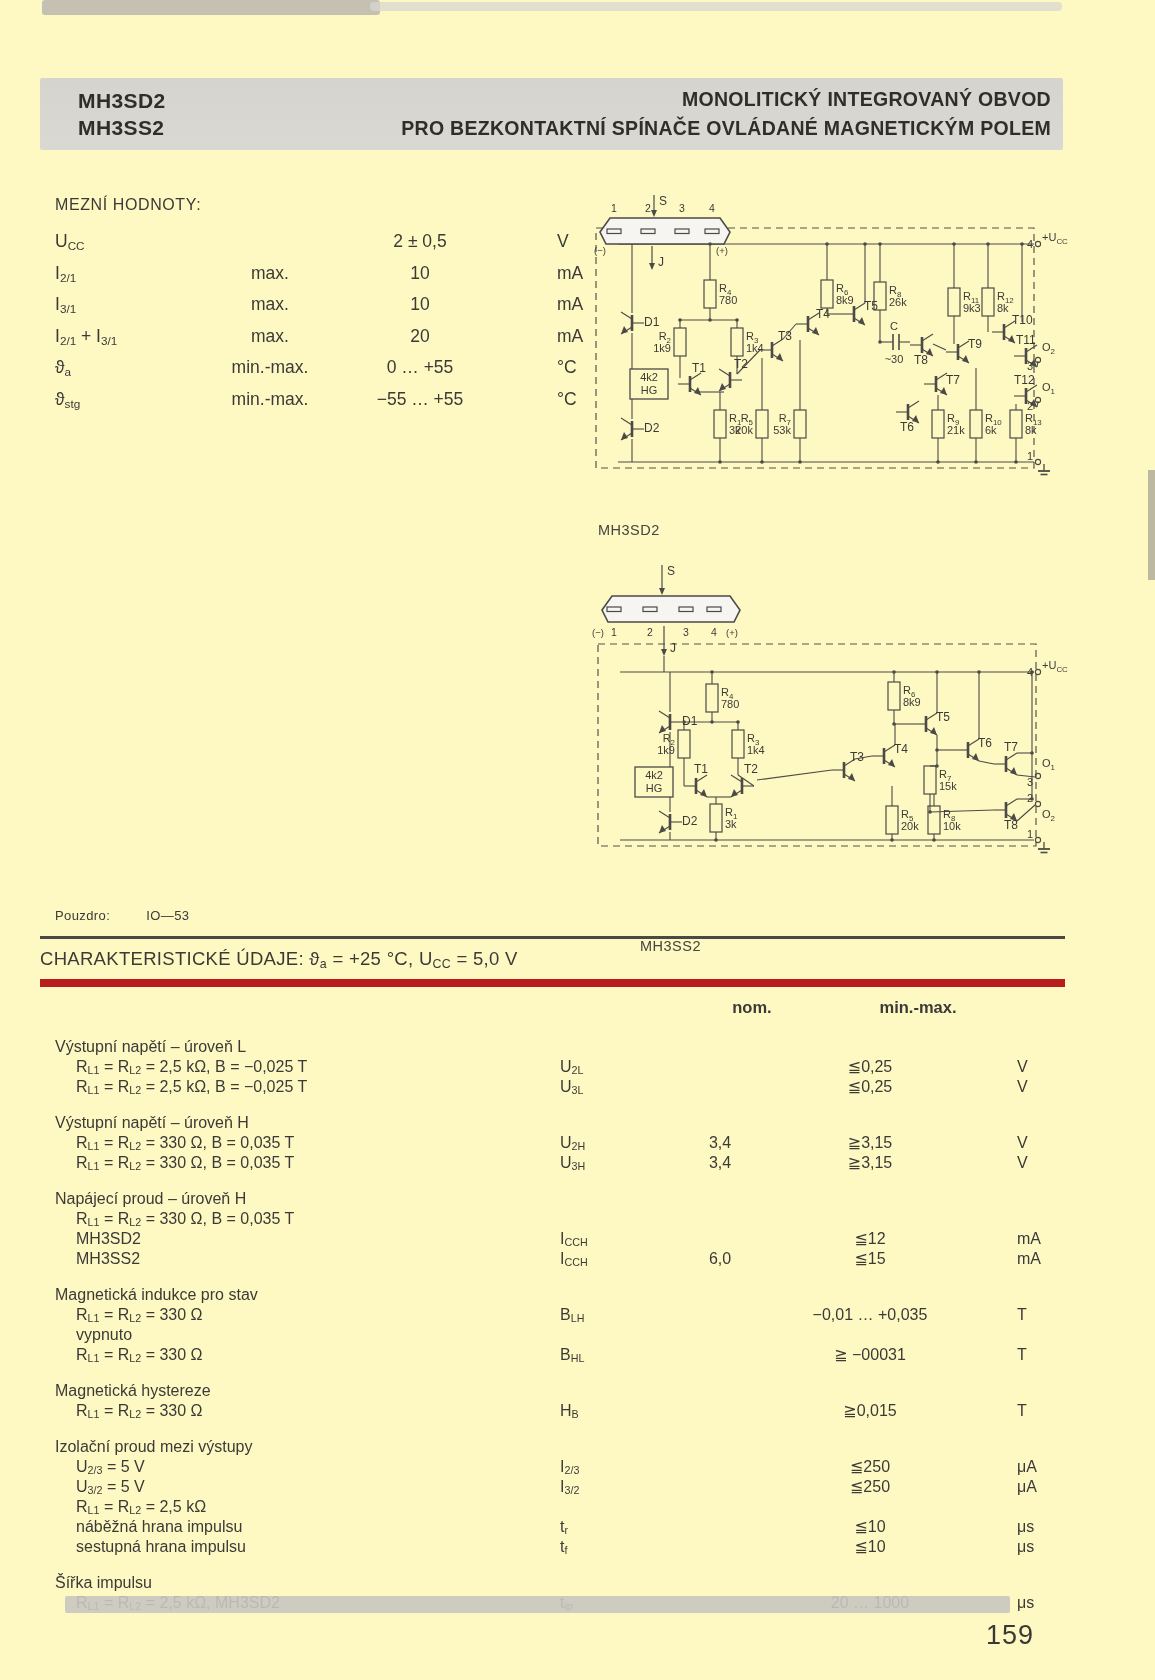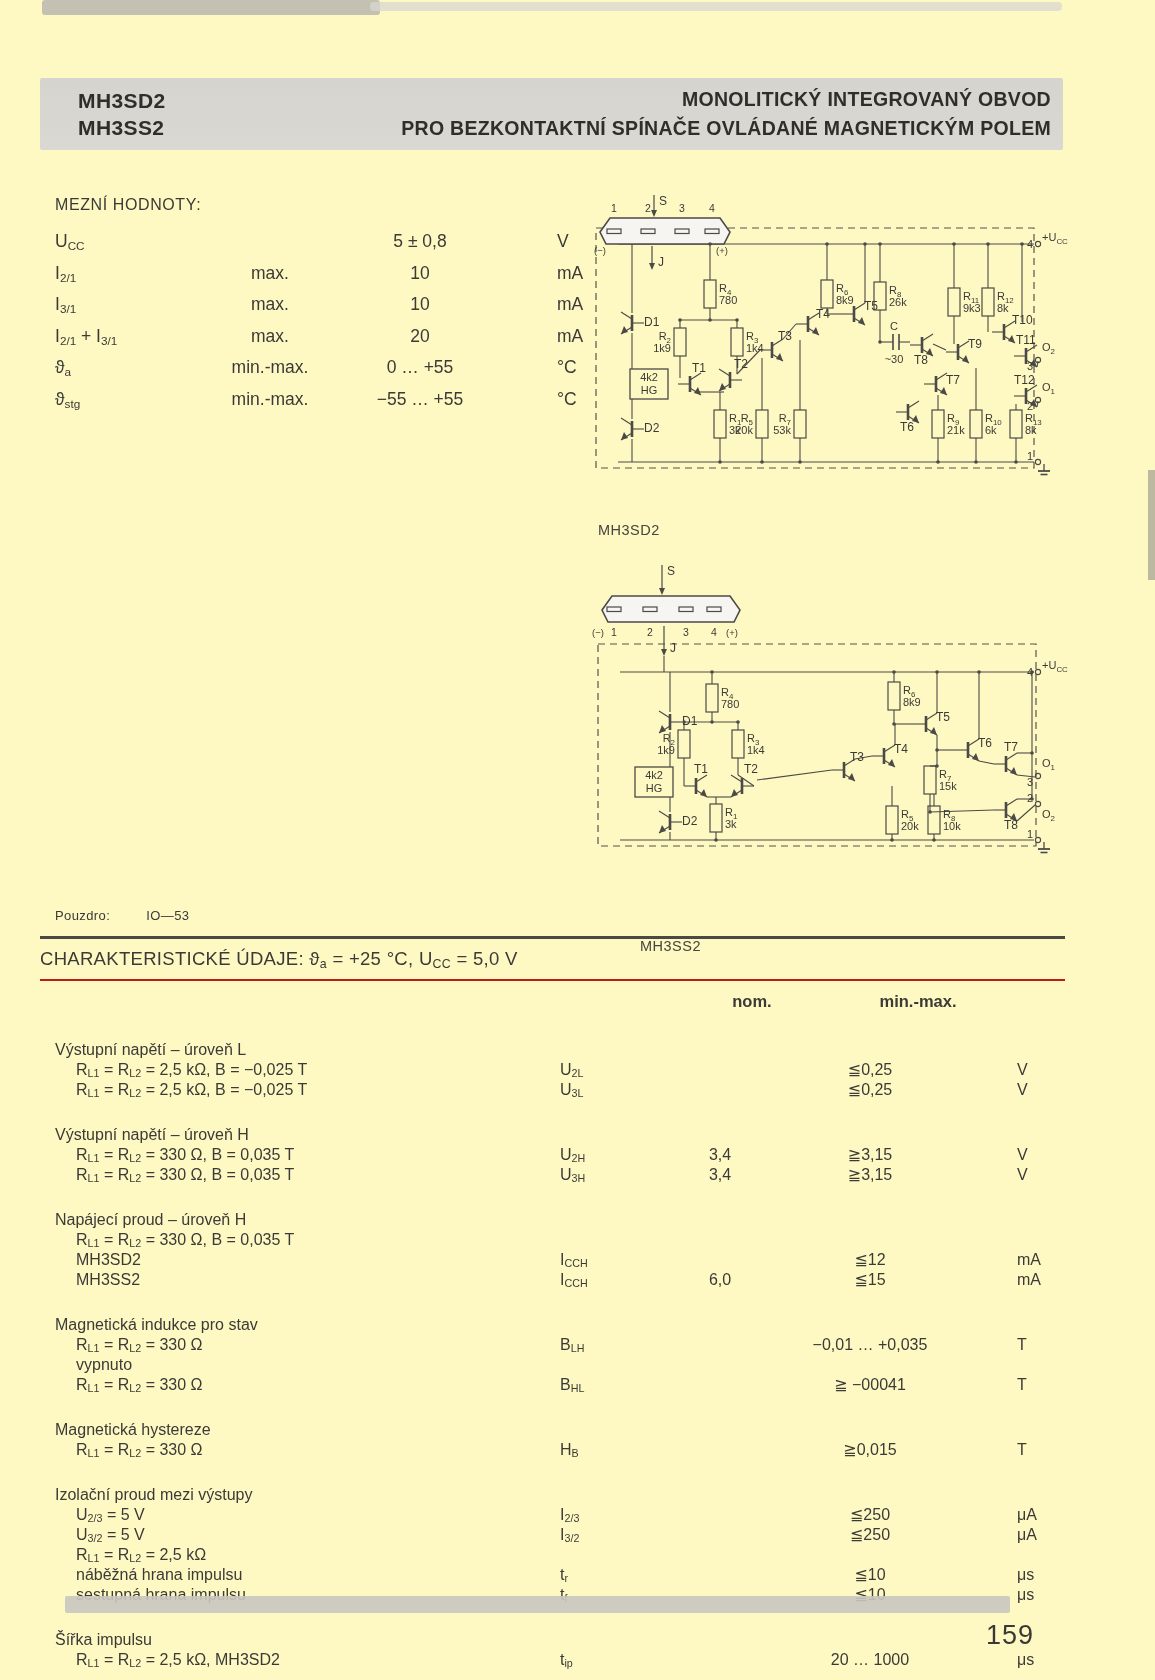--- a/index.html
+++ b/index.html
@@ -33,29 +33,29 @@
   svg{overflow:visible;}
   .caption{position:absolute;font-size:14.5px;letter-spacing:.5px;color:#45443f;}
   .caption-1{left:598px;top:522px;}
   .caption-2{left:640px;top:938px;}
 
   .package-note{position:absolute;left:55px;top:908px;font-size:13px;letter-spacing:.4px;}
   .package-note span + span{margin-left:32px;}
 
   
   .chars{position:absolute;left:40px;top:936px;width:1025px;}
-  .chars-title{border-top:3.5px solid #4a4946;border-bottom:2px solid #b91c1c;
+  .chars-title{border-top:3.5px solid #4a4946;border-bottom:8px solid #b91c1c;
                padding:9px 0 9px 0;font-size:18.5px;letter-spacing:.3px;}
   .chars-head,.chr-row{display:grid;grid-template-columns:520px 115px 90px 210px 90px;}
   .chars-head{font-weight:700;font-size:16.5px;padding:11px 0 4px 0;gap:16px;}
   .c-nom{text-align:center;}
   .c-mm{text-align:center;}
   .c-unit{padding-left:42px;}
   .chr-row{font-size:16px;line-height:20px;min-height:20px;align-items:baseline;}
-  .chr-group{margin-top:25px;}
+  .chr-group{margin-top:16px;}
   .chr-group .c-desc{padding-left:15px;}
   .chr-cond .c-desc{padding-left:36px;}
 
   .bottom-bar{position:absolute;left:65px;top:1596px;width:945px;height:17px;background:#c9c7c1;border-radius:2px;opacity:.9;}
   .page-number{position:absolute;left:986px;top:1620px;font-size:27px;letter-spacing:1px;color:#393835;}
 </style>
 </head>
 <body>
 
 <div class="page">
@@ -73,21 +73,21 @@
       <div>PRO BEZKONTAKTNÍ SPÍNAČE OVLÁDANÉ MAGNETICKÝM POLEM</div>
     </div>
   </header>
 
   <section class="limits">
     <div class="limits-title">MEZNÍ HODNOTY:</div>
     <div>
         <div class="lim-row">
           <span class="lim-param">U<sub>CC</sub></span>
           <span class="lim-cond"></span>
-          <span class="lim-value">5 ± 0,8</span>
+          <span class="lim-value">2 ± 0,5</span>
           <span class="lim-unit">V</span>
         </div>
         <div class="lim-row">
           <span class="lim-param">I<sub>2/1</sub></span>
           <span class="lim-cond">max.</span>
           <span class="lim-value">10</span>
           <span class="lim-unit">mA</span>
         </div>
         <div class="lim-row">
           <span class="lim-param">I<sub>3/1</sub></span>
@@ -747,21 +747,21 @@
           <span class="c-desc">vypnuto</span>
           <span class="c-sym"></span>
           <span class="c-nom"></span>
           <span class="c-mm"></span>
           <span class="c-unit"></span>
         </div>
         <div class="chr-row chr-cond">
           <span class="c-desc">R<sub>L1</sub> = R<sub>L2</sub> = 330 Ω</span>
           <span class="c-sym">B<sub>HL</sub></span>
           <span class="c-nom"></span>
-          <span class="c-mm">≧ −00041</span>
+          <span class="c-mm">≧ −00031</span>
           <span class="c-unit">T</span>
         </div>
         <div class="chr-row chr-group">
           <span class="c-desc">Magnetická hystereze</span>
           <span class="c-sym"></span>
           <span class="c-nom"></span>
           <span class="c-mm"></span>
           <span class="c-unit"></span>
         </div>
         <div class="chr-row chr-cond">

